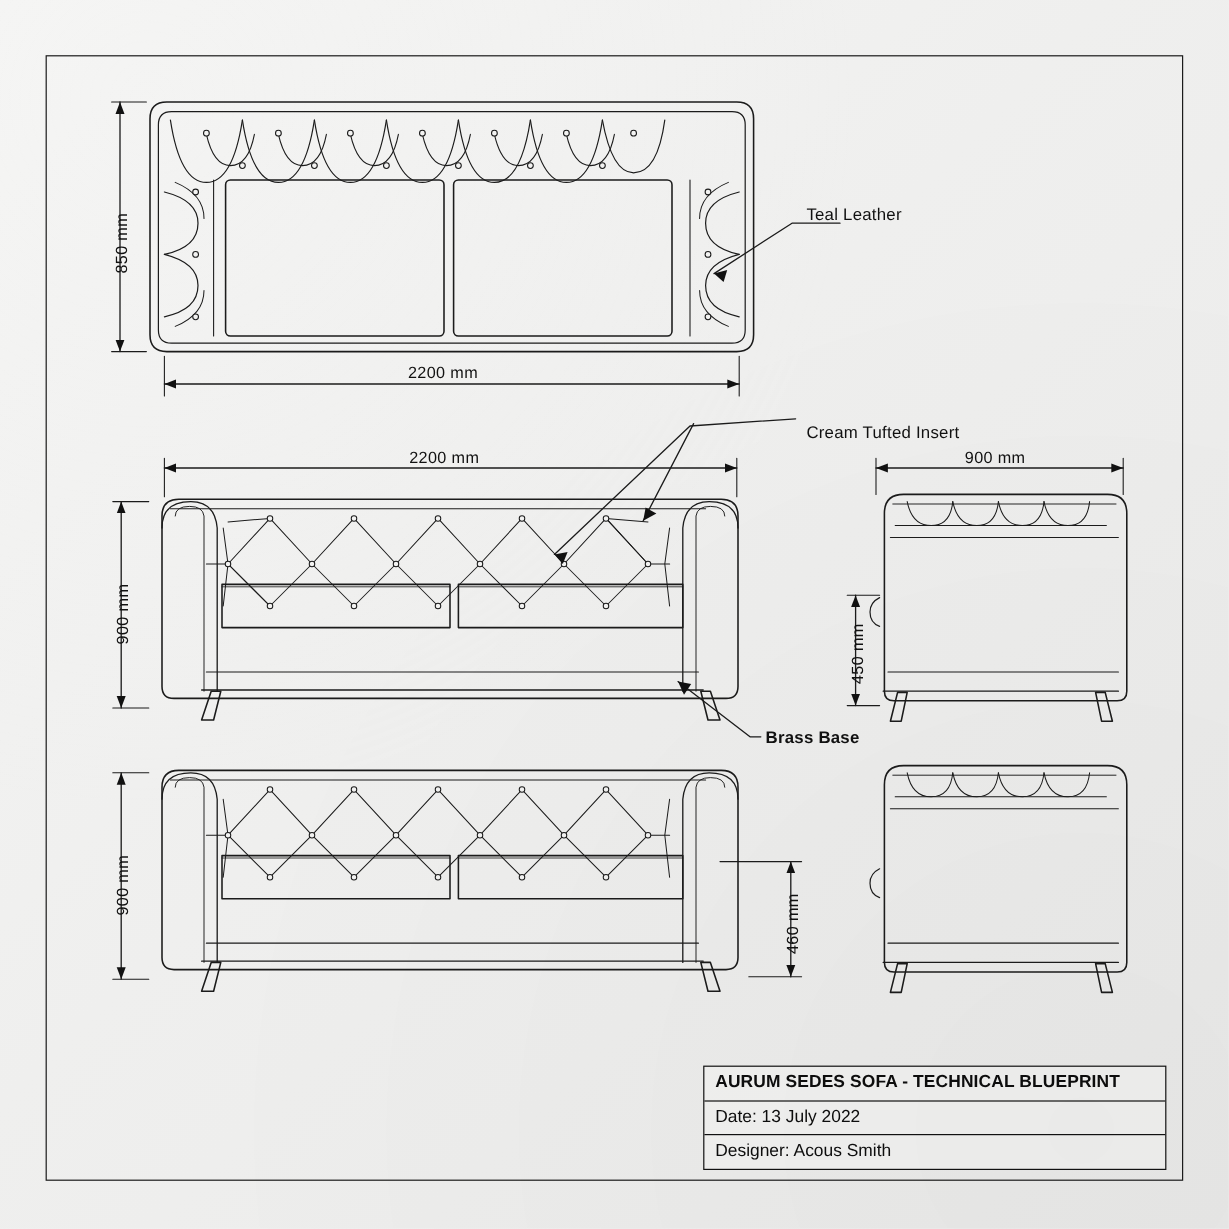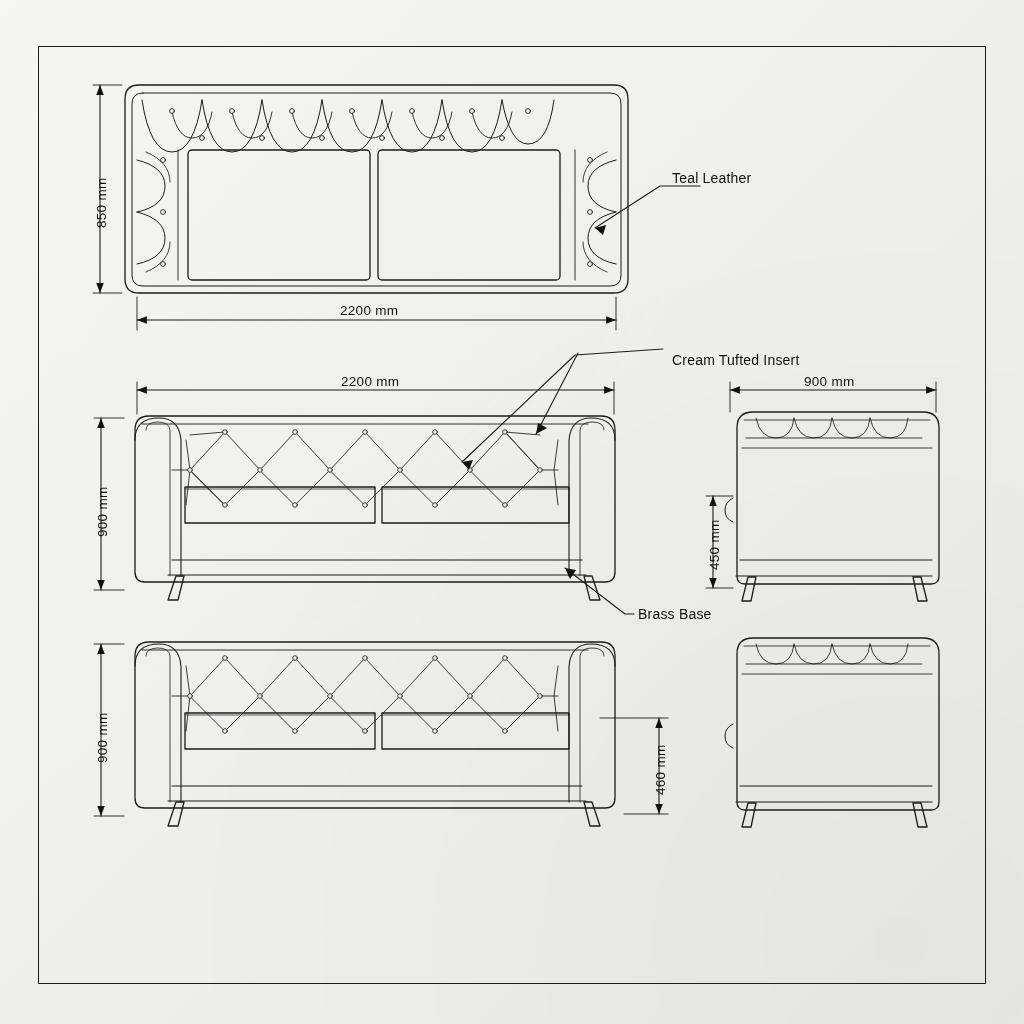--- a/index.html
+++ b/index.html
@@ -385,17 +385,22 @@
   <div class="dim vert" style="left:95px; top:537px;">900 mm</div>
 
   <div class="dim" style="left:804px; top:374px;">900 mm</div>
   <div class="dim vert" style="left:707px; top:570px;">450 mm</div>
 
   <div class="dim vert" style="left:95px; top:763px;">900 mm</div>
   <div class="dim vert" style="left:653px; top:795px;">460 mm</div>
 
   <div class="lbl" style="left:672px; top:170px;text-align:center;">Teal Leather</div>
   <div class="lbl" style="left:672px; top:340px;margin-top:12px;">Cream Tufted Insert</div>
-  <div class="lbl" style="left:638px; top:606px;">Brass Base</div>
-
+  <div class="lbl" style="left:638px; top:606px;font-weight:bold;">Brass Base</div>
+
+  <div id="titleblock">
+    <div class="tbrow head">AURUM SEDES SOFA - TECHNICAL BLUEPRINT</div>
+    <div class="tbrow">Date: 13 July 2022</div>
+    <div class="tbrow">Designer: Acous Smith</div>
+  </div>
 
   <div class="noise"></div>
 </div>
 
 </body></html>

